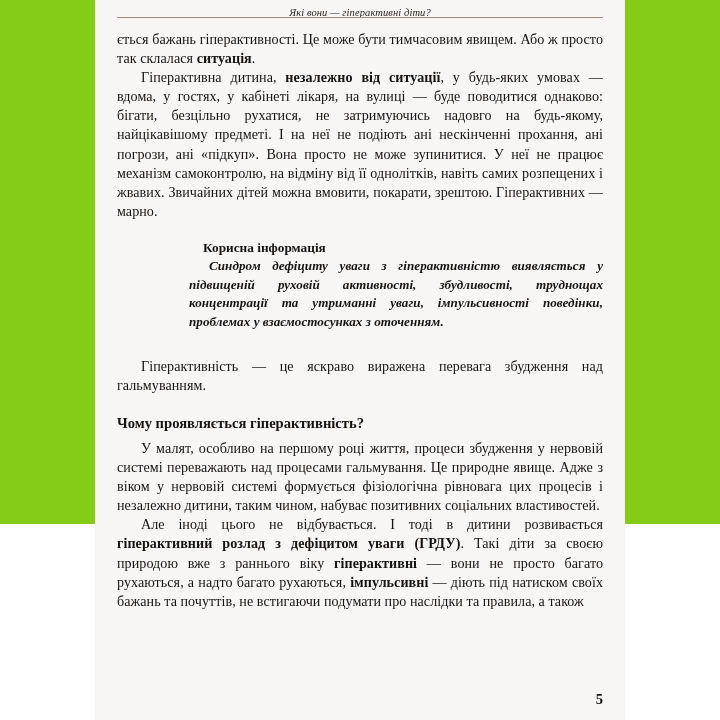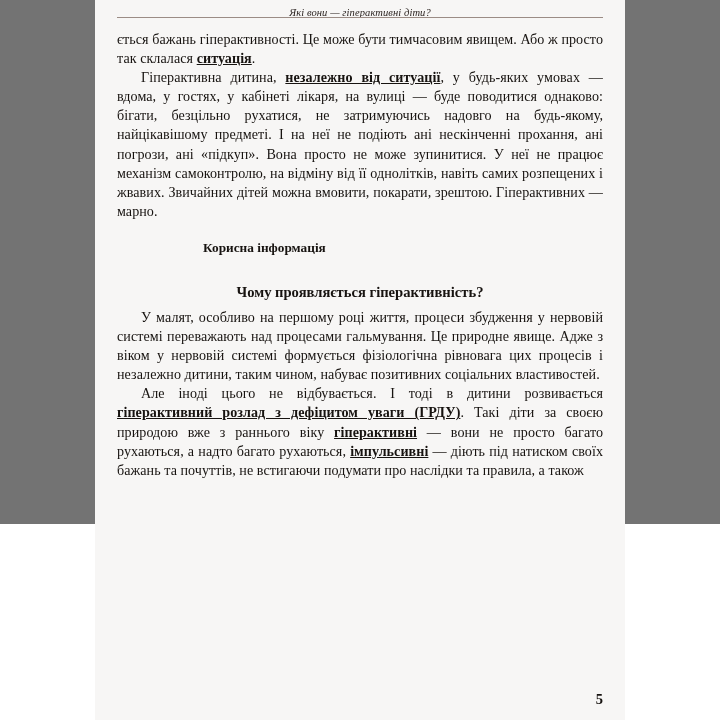--- a/index.html
+++ b/index.html
@@ -13,21 +13,21 @@
     height: 720px;
     overflow: hidden;
     font-family: "Liberation Serif", "DejaVu Serif", serif;
     color: #1a1614;
   }
 
   .page-canvas {
     position: relative;
     width: 720px;
     height: 524px;
-    background: #737373;
+    background: #84cc16;
   }
 
   
   .page-sheet {
     position: absolute;
     left: 95px;
     top: 0;
     width: 530px;
     height: 720px;
     background: #f7f6f5;
@@ -80,21 +80,20 @@
     color: #171310;
     letter-spacing: 0.05px;
     hyphens: manual;
   }
   p.para.no-indent {
     text-indent: 0;
   }
   p.para b,
   p.para strong {
     font-weight: 700;
-    text-decoration: underline;
   }
 
   
   .callout {
     margin-top: 17px;
     margin-bottom: 25px;
     padding-left: 72px;
     padding-right: 0px;
   }
   .callout-title {
@@ -116,21 +115,20 @@
     color: #171310;
     letter-spacing: 0.05px;
   }
 
   
   .section-heading {
     margin: 18px 0 6px 0;
     font-size: 14.6px;
     line-height: 20px;
     font-weight: 700;
-    text-align: center;
     color: #171310;
   }
 
   
   .folio {
     position: absolute;
     left: 0;
     bottom: 12px;
     width: 486px;
     margin-left: 22px;
@@ -149,21 +147,23 @@
     <div class="running-head">
       <span class="running-head-title">Які вони — гіперактивні діти?</span>
     </div>
     <div class="head-rule"></div>
 
     <div class="text-column" id="text-column">
         <p class="para no-indent"><span>ється бажань гіперактивності. Це може бути тимчасовим явищем. Або ж просто так склалася </span><b>ситуація</b><span>.</span></p>
         <p class="para"><span>Гіперактивна дитина, </span><b>незалежно від ситуації</b><span>, у будь-яких умовах — вдома, у гостях, у кабінеті лікаря, на вулиці — буде поводитися однаково: бігати, безцільно рухатися, не затримуючись надовго на будь-якому, найцікавішому предметі. І на неї не подіють ані нескінченні прохання, ані погрози, ані «підкуп». Вона просто не може зупинитися. У неї не працює механізм самоконтролю, на відміну від її однолітків, навіть самих розпещених і жвавих. Звичайних дітей можна вмовити, покарати, зрештою. Гіперактивних — марно.</span></p>
         <div class="callout">
           <p class="callout-title">Корисна інформація</p>
+          <p class="callout-body">Синдром дефіциту уваги з гіперактивністю виявляється у підвищеній руховій активності, збудливості, труднощах концентрації та утриманні уваги, імпульсивності поведінки, проблемах у взаємостосунках з оточенням.</p>
         </div>
+        <p class="para"><span>Гіперактивність — це яскраво виражена перевага збудження над гальмуванням.</span></p>
         <h2 class="section-heading">Чому проявляється гіперактивність?</h2>
         <p class="para"><span>У малят, особливо на першому році життя, процеси збудження у нервовій системі переважають над процесами гальмування. Це природне явище. Адже з віком у нервовій системі формується фізіологічна рівновага цих процесів і незалежно дитини, таким чином, набуває позитивних соціальних властивостей.</span></p>
         <p class="para"><span>Але іноді цього не відбувається. І тоді в дитини розвивається </span><b>гіперактивний розлад з дефіцитом уваги (ГРДУ)</b><span>. Такі діти за своєю природою вже з раннього віку </span><b>гіперактивні</b><span> — вони не просто багато рухаються, а надто багато рухаються, </span><b>імпульсивні</b><span> — діють під натиском своїх бажань та почуттів, не встигаючи подумати про наслідки та правила, а також</span></p>
       </div>
 
     <div class="folio">5</div>
   </div>
 </div>
 
 </body></html>

